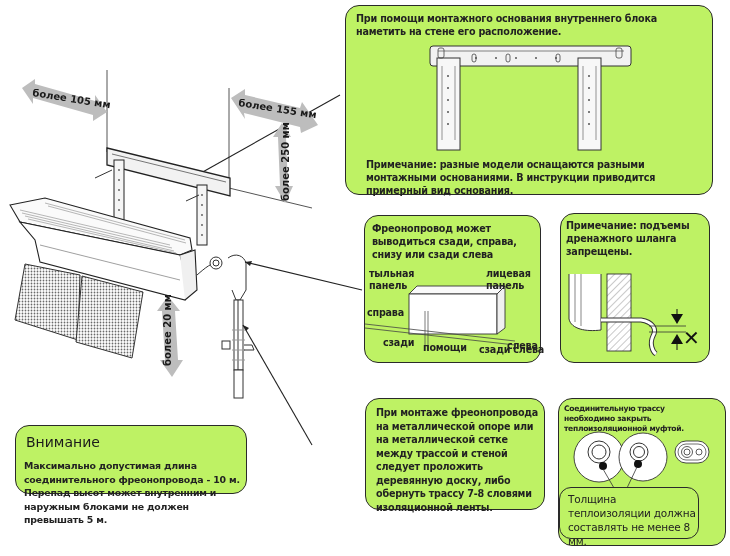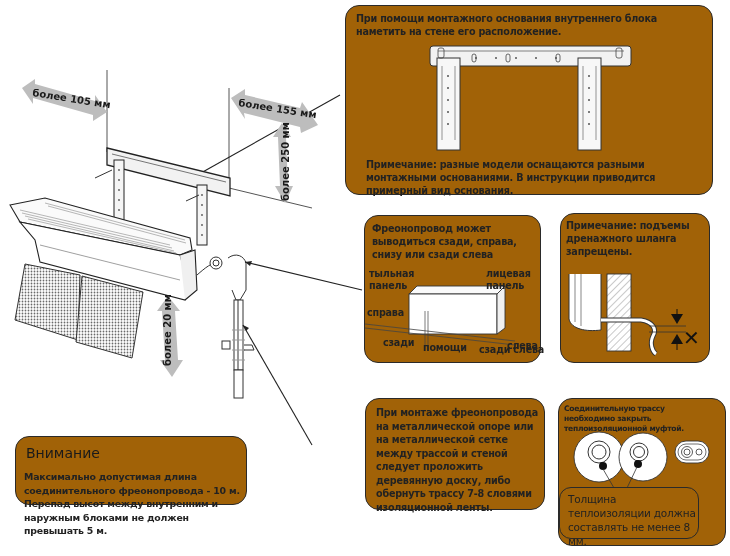--- a/index.html
+++ b/index.html
@@ -1,18 +1,18 @@
 <!DOCTYPE html>
 <html><head>
 <meta charset="utf-8">
 <style>
   html, body { margin: 0; padding: 0; background: #ffffff; }
   body { width: 730px; height: 556px; position: relative; overflow: hidden;
          font-family: "DejaVu Sans", sans-serif; color: #1a1a1a; }
-  .box { position: absolute; border: 1.3px solid #2a2a2a; border-radius: 14px; background: #a16207; box-sizing: border-box; }
+  .box { position: absolute; border: 1.3px solid #2a2a2a; border-radius: 14px; background: #bef264; box-sizing: border-box; }
   .txt { position: absolute; font-size: 9.6px; line-height: 13.2px; font-weight: bold; color: #222; letter-spacing: -0.2px; }
   .lbl { position: absolute; font-size: 9.6px; font-weight: bold; color: #222; white-space: nowrap; letter-spacing: -0.2px; }
   svg { position: absolute; left: 0; top: 0; }
   .arrowlbl { font-size: 10px; font-weight: bold; fill: #1a1a1a; font-family: "DejaVu Sans", sans-serif; }
   .title-h { position: absolute; font-size: 14px; font-weight: normal; color: #1a1a1a; }
 </style>
 </head>
 <body>
 
 <svg width="730" height="556">
@@ -210,21 +210,21 @@
     <rect x="119" y="45" width="28" height="16" rx="8" fill="#fff" stroke="#333" stroke-width="0.7"></rect>
     <circle cx="128" cy="53" r="5.5" fill="#fff" stroke="#333" stroke-width="0.8"></circle>
     <circle cx="128" cy="53" r="3" fill="#fff" stroke="#333" stroke-width="0.8"></circle>
     <circle cx="140" cy="53" r="3" fill="#fff" stroke="#333" stroke-width="0.8"></circle>
   </svg>
   <div class="box" style="left:0; top:88px; width:140px; height:52px; border-radius:12px; border-width:1px;">
     <div class="txt" style="left:8px; top:4px; width:128px; font-weight:normal; font-size:10.5px; line-height:14px;">Толщина теплоизоляции должна составлять не менее 8 мм.</div>
   </div>
 </div>
 
-<div class="box" style="left:15px; top:436px; width:232px; height:69px;">
+<div class="box" style="left:15px; top:425px; width:232px; height:69px;">
   <div class="title-h" style="left:10px; top:8px;">Внимание</div>
   <div class="txt" style="left:8px; top:33px; width:225px; line-height:13.5px; font-size:9.4px;">
     <div>Максимально допустимая длина</div>
     <div>соединительного фреонопровода - 10 м.</div>
-    <div>Перепад высот между внутренним и</div>
+    <div>Перепад высот может внутренним и</div>
     <div>наружным блоками не должен превышать 5 м.</div>
   </div>
 </div>
 
 </body></html>

